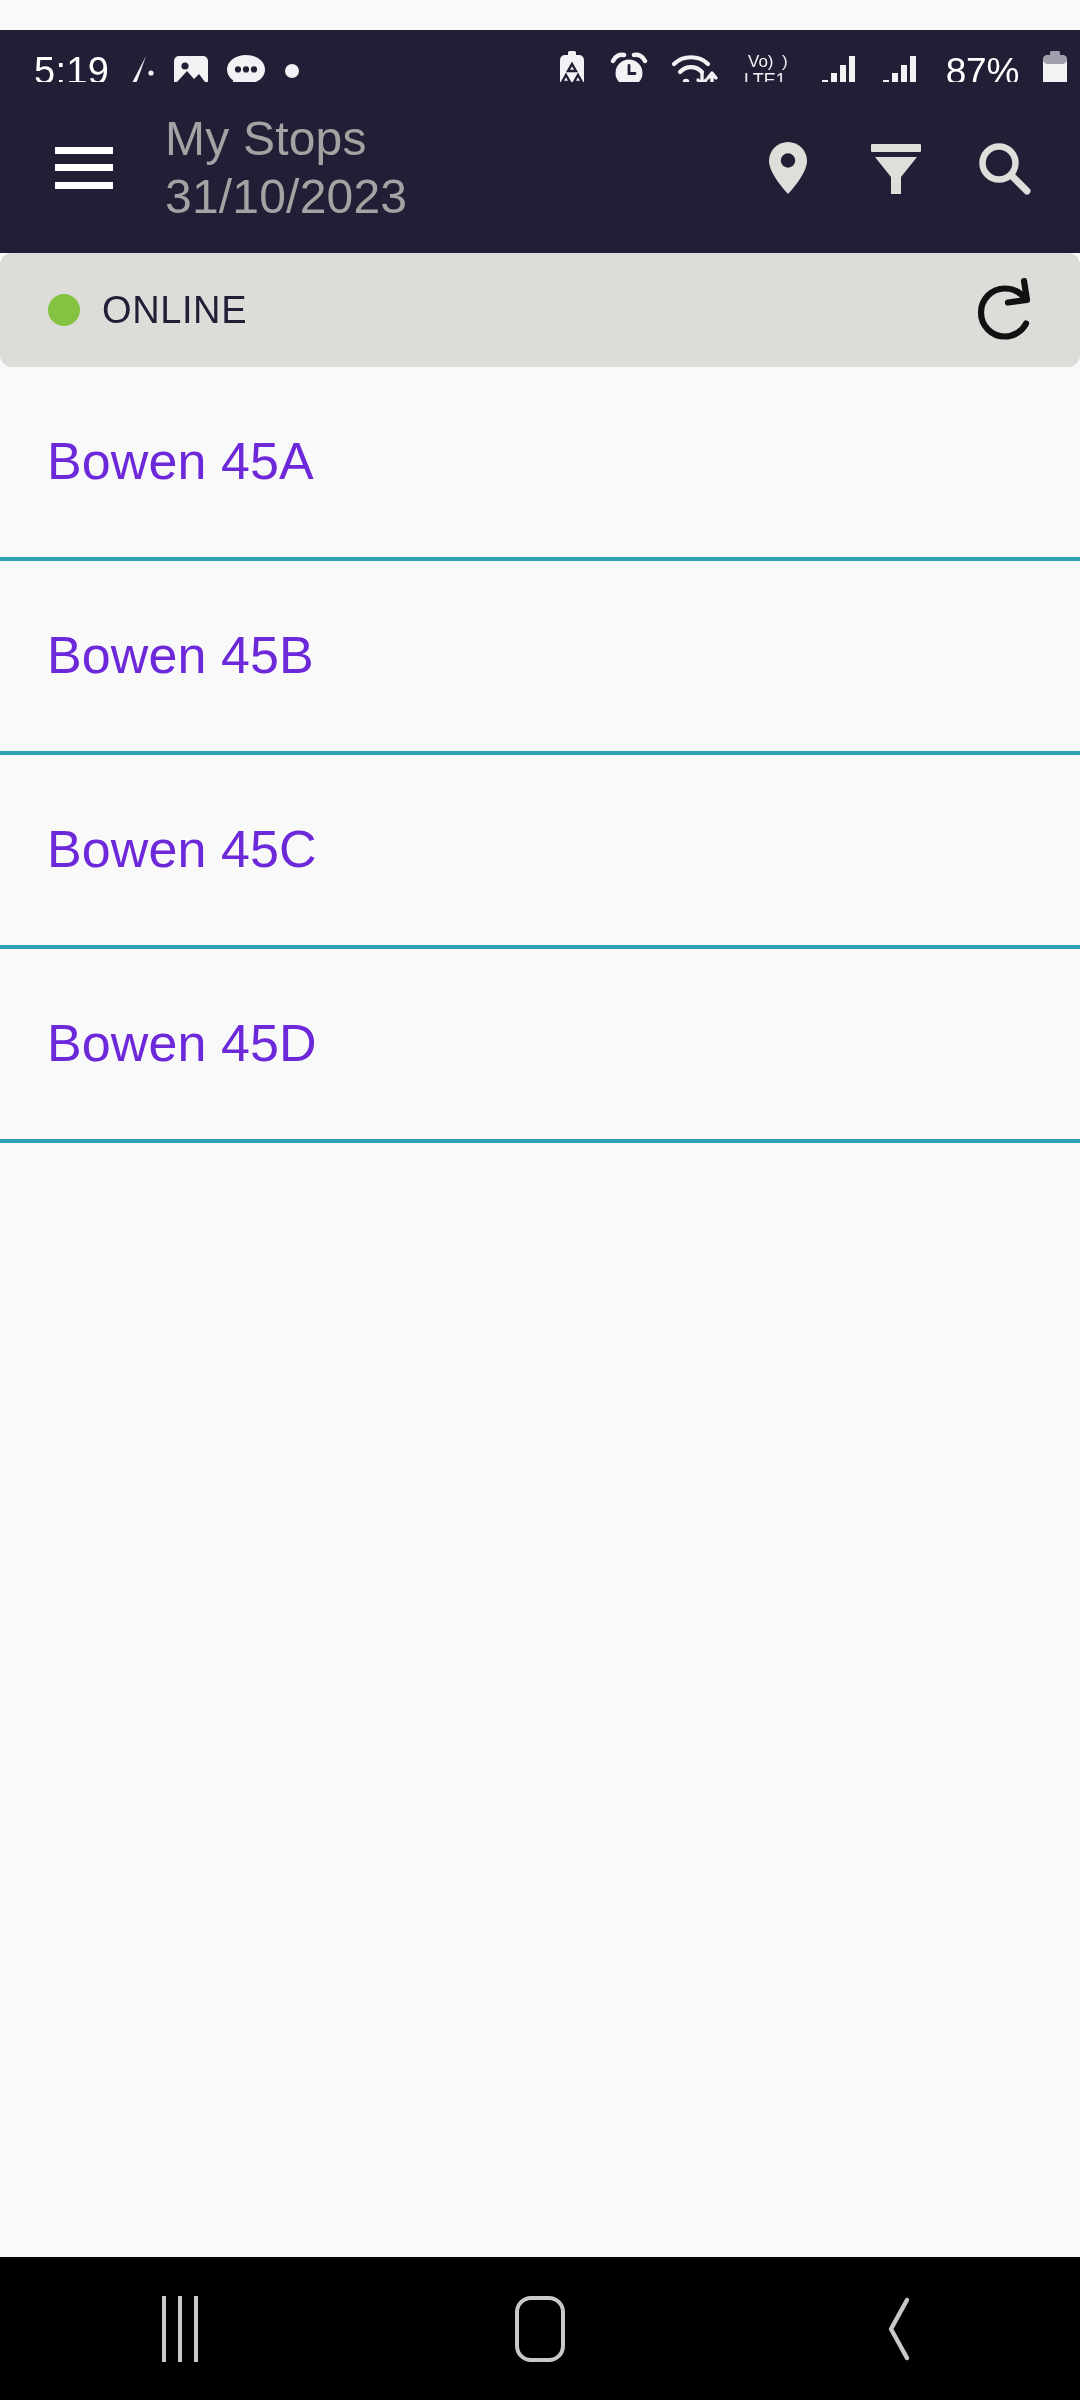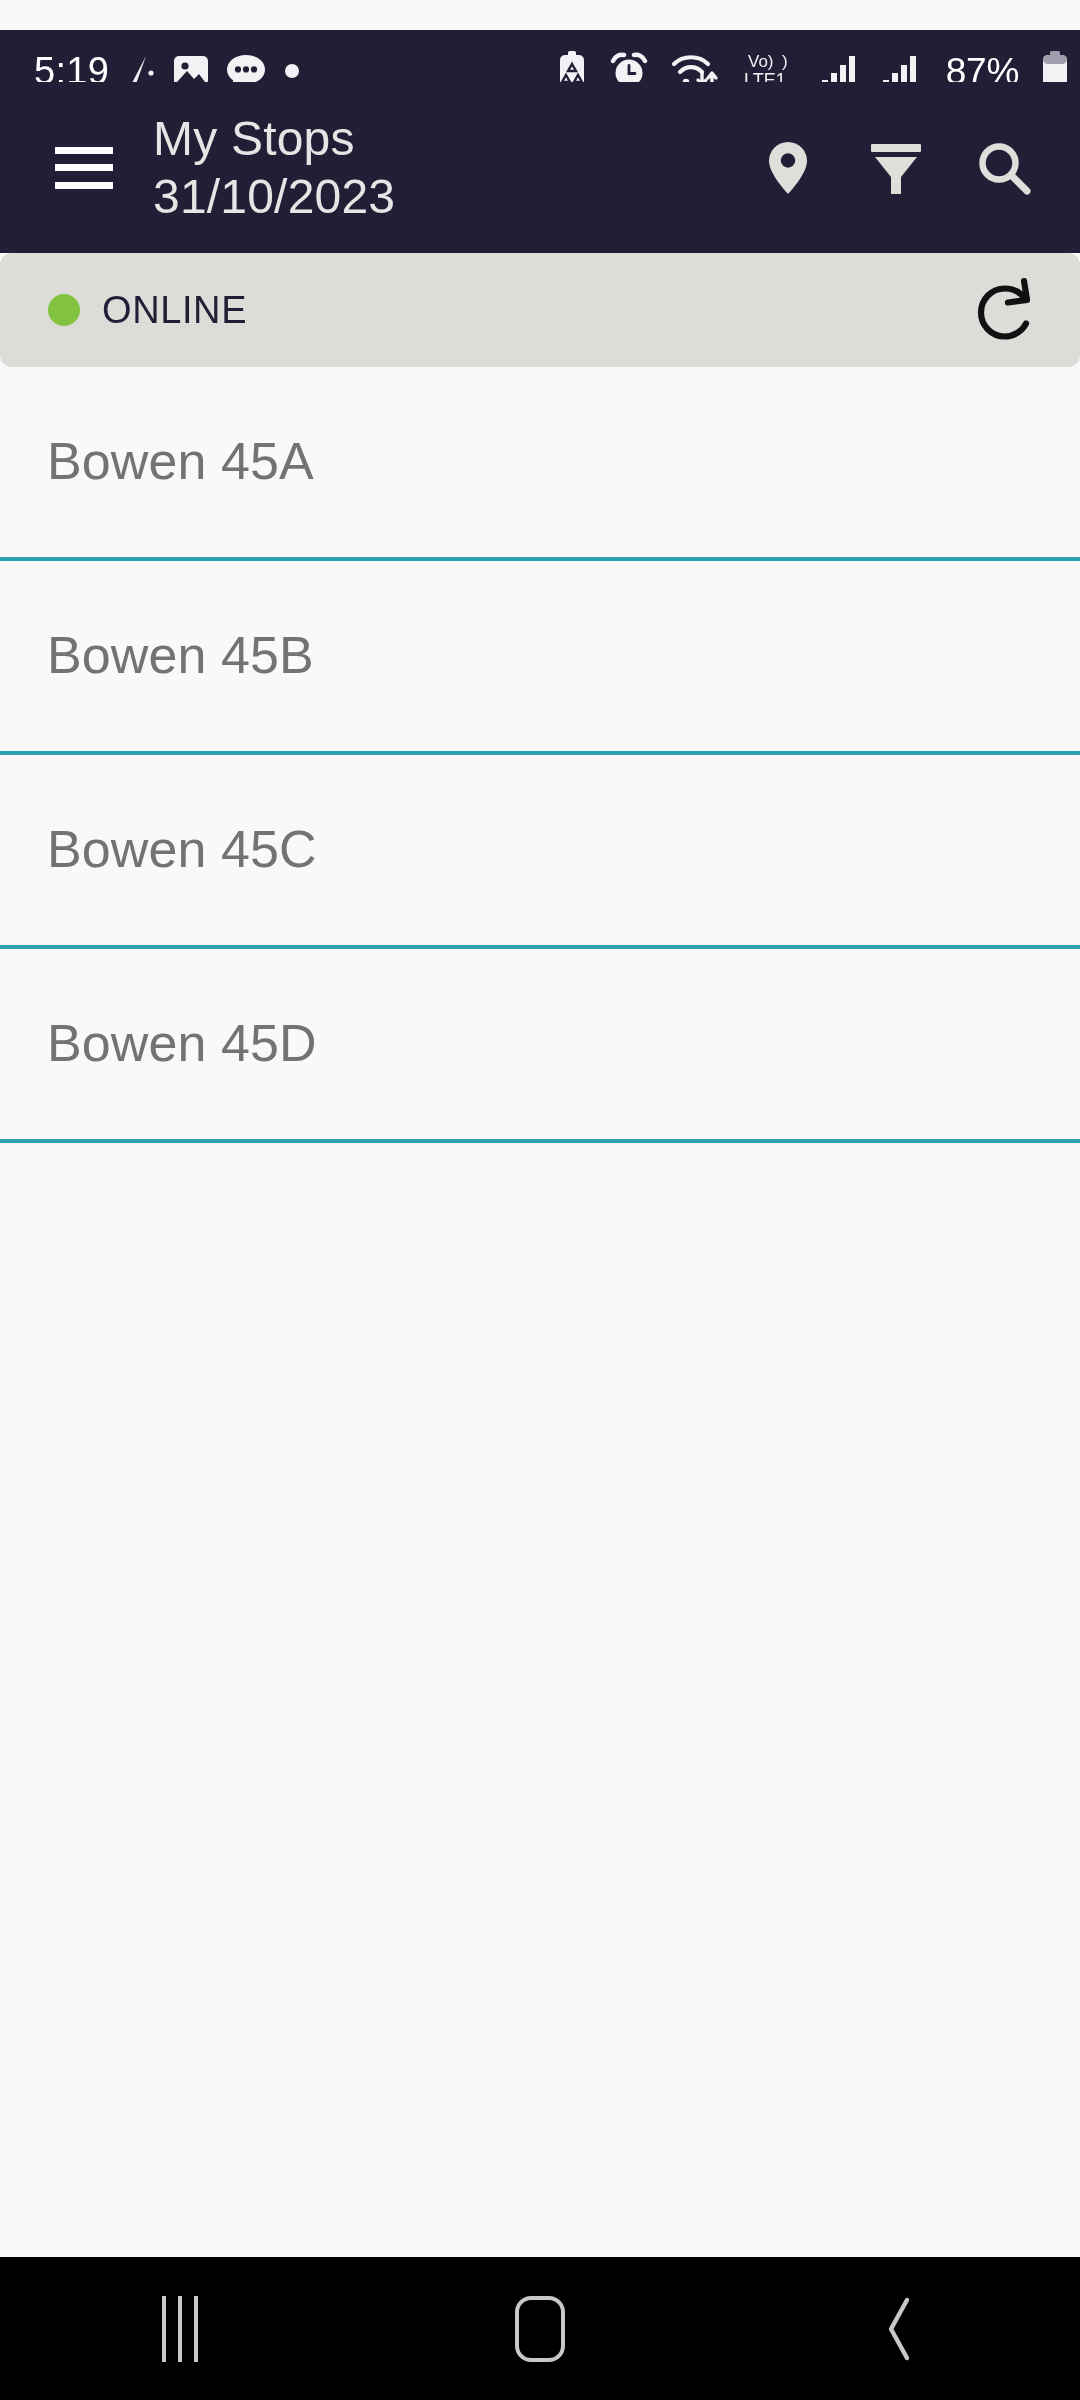--- a/index.html
+++ b/index.html
@@ -29,24 +29,24 @@
   
   .appbar {
     position:absolute; top:82px; left:0;
     width:1080px; height:171px;
     background:#211E35;
     display:flex; align-items:center;
   }
   .hamburger { width:58px; height:42px; margin-left:55px; display:flex; flex-direction:column; justify-content:space-between; cursor:pointer; }
   .hamburger span { display:block; width:58px; height:7px; background:#FFFFFF; }
   .titlewrap {
-    margin-left:40px;
+    margin-left:52px;
     display:flex; flex-direction:column;
     align-items:flex-start;
-    color:#e5e5e5;
+    color:#a3a3a3;
   }
   .title-main { font-size:48px; line-height:58px; letter-spacing:0.2px; }
   .title-sub  { font-size:48px; line-height:58px; letter-spacing:0.2px; }
   .appbar-actions { margin-left:auto; display:flex; align-items:center; gap:0; padding-right:22px; }
   .action-btn {
     width:108px; height:108px;
     display:flex; align-items:center; justify-content:center;
     cursor:pointer;
   }
 
@@ -71,21 +71,21 @@
   .list { position:absolute; top:367px; left:0; width:1080px; background:#F9F9F9; }
   .list-row {
     position:relative;
     height:194px;
     background:#F9F9F9;
     display:flex; align-items:center;
     padding-left:47px;
     border-bottom:4px solid #2EA1B3;
     cursor:pointer;
   }
-  .list-row-label { font-size:52px; color:#737373; letter-spacing:0.1px; line-height:1.1; }
+  .list-row-label { font-size:52px; color:#6d28d9; letter-spacing:0.1px; line-height:1.1; }
 
   .list-filler { background:#F9F9F9; width:1080px; }
 
   
   .navbar {
     position:absolute; bottom:0; left:0;
     width:1080px; height:143px;
     background:#000000;
     display:flex; align-items:center; justify-content:space-around;
   }

